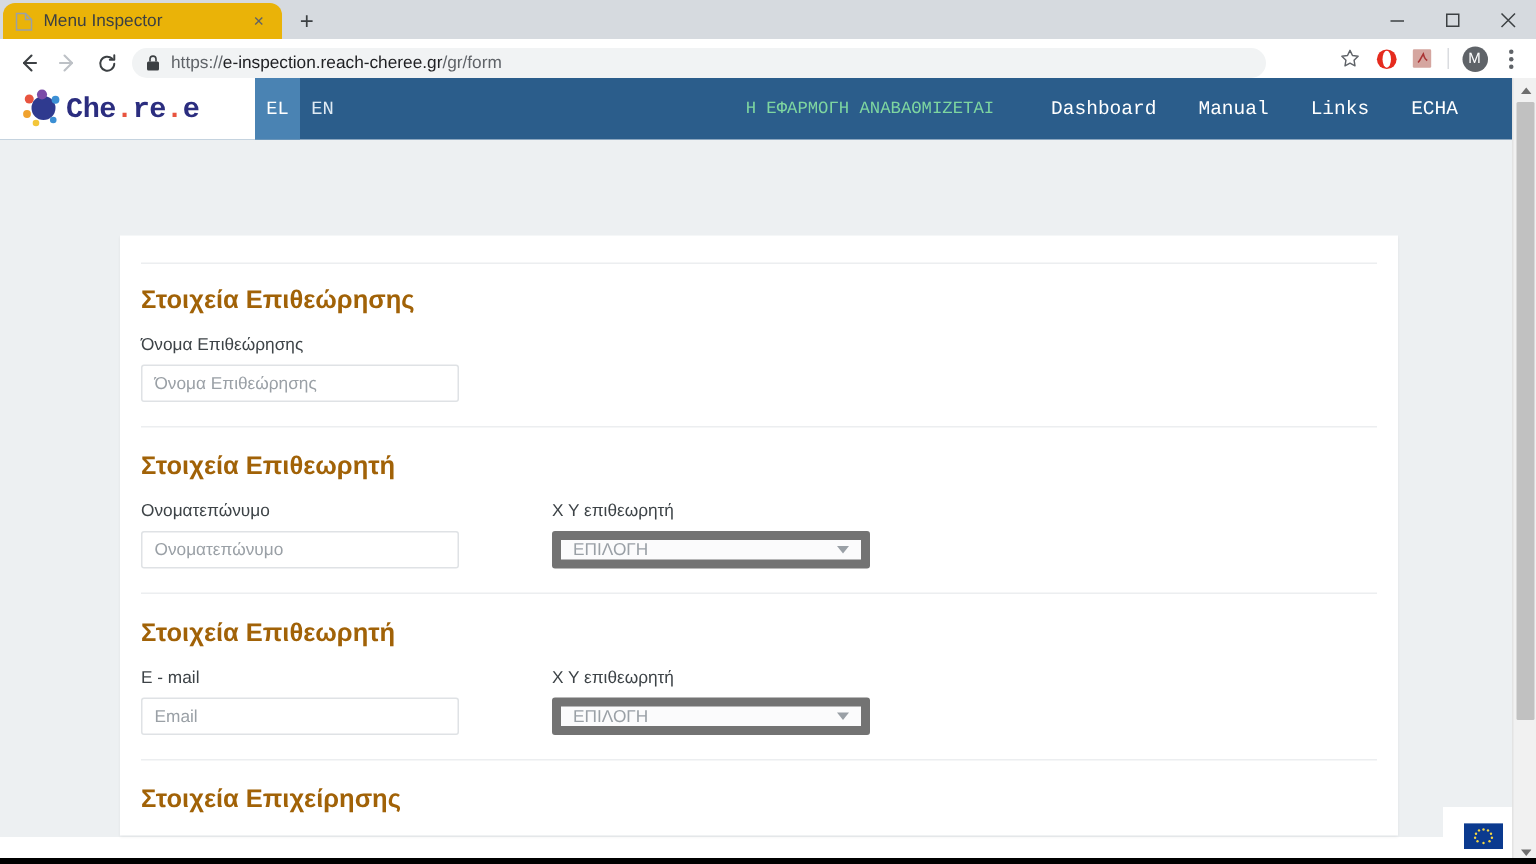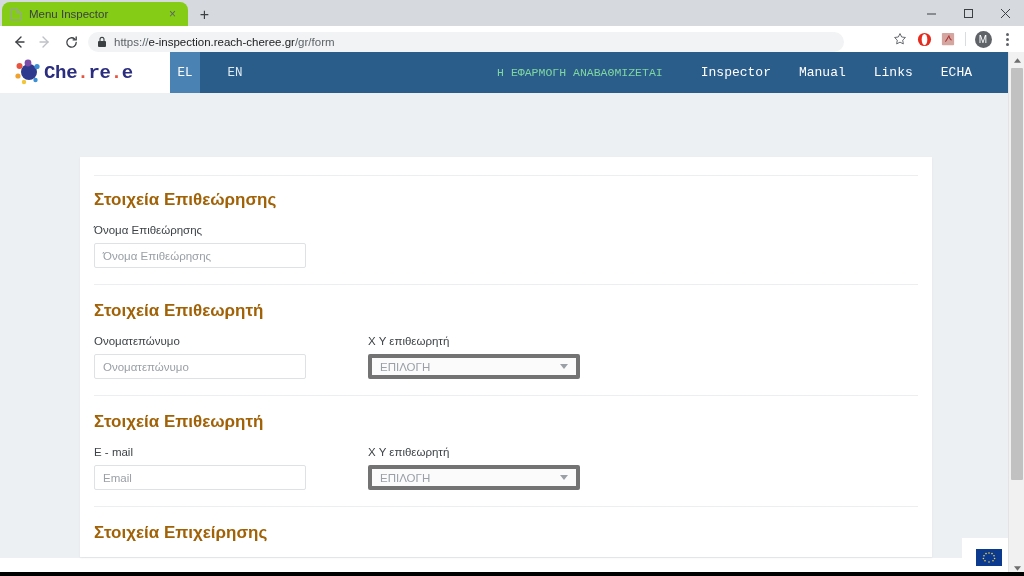--- a/index.html
+++ b/index.html
@@ -11,21 +11,21 @@
   }
   .screen { position: relative; width: 1024px; height: 576px; background:#ffffff; }
 
   
   .tabstrip {
     position: absolute; left:0; top:0; width:1024px; height:26px;
     background:#d6dadf;
   }
   .tab {
     position:absolute; left:2px; top:2px; width:186px; height:24px;
-    background:#84cc16; border-radius:8px 8px 0 0;
+    background:#eab308; border-radius:8px 8px 0 0;
     display:flex; align-items:center; padding:0 8px; gap:7px;
   }
   .tab-favicon { width:12px; height:13px; flex:0 0 auto; position:relative; }
   .tab-favicon svg { display:block; }
   .tab-title {
     font-size:11.5px; color:#3c4043; white-space:nowrap; overflow:hidden;
     text-overflow:ellipsis; flex:1 1 auto;
   }
   .tab-close {
     width:15px; height:15px; flex:0 0 auto; display:flex;
@@ -89,21 +89,21 @@
   }
   .brand {
     width:170px; background:#ffffff; display:flex; align-items:center;
     padding-left:14px; flex:0 0 auto;
   }
   .brand-logo { display:flex; align-items:center; gap:2px; }
   .brand-text {
     font-size:19px; font-weight:bold; color:#2b2d7f; letter-spacing:-0.3px;
   }
   .brand-text .dot { color:#e8543f; }
-  .langtabs { display:flex; flex:0 0 auto;gap:20px; }
+  .langtabs { display:flex; flex:0 0 auto; }
   .langtab {
     width:30px; display:flex; align-items:center; justify-content:center;
     color:#dfeaf3; font-size:12.5px;
   }
   .langtab.active { background:#4a83b3; color:#ffffff; }
   .navspacer { flex:1 1 auto; }
   .navmenu { display:flex; align-items:center; gap:0; padding-right:22px; }
   .nav-note {
     color:#7ed6a0; font-size:11.5px; margin-right:24px; white-space:nowrap;
   }
@@ -135,21 +135,21 @@
   .flabel {
     display:block; font-size:11.5px; color:#3d4347; margin-bottom:7px;
   }
   .finput {
     width:100%; height:25px; border:1px solid #dfe2e5; background:#ffffff;
     font-size:11.5px; color:#9aa0a6; padding:0 8px; border-radius:2px;
     font-family:"Liberation Sans", sans-serif;
     display:flex; align-items:center;
   }
   .fselect {
-    width:100%; height:25px; border:4px solid #737373; background:#fbfbfc;
+    width:100%; height:25px; border:6px solid #737373; background:#fbfbfc;
     font-size:11.5px; color:#9aa0a6; padding:0 8px; border-radius:2px;
     display:flex; align-items:center; justify-content:space-between;
   }
   .caret {
     width:0; height:0; border-left:4px solid transparent; border-right:4px solid transparent;
     border-top:5px solid #9aa0a6;
   }
   .row-sep { border:0; border-top:1px solid #eceef0; margin:0 0 16px 0; }
 
   
@@ -297,21 +297,21 @@
 
         <div class="langtabs">
           <div class="langtab active">EL</div>
           <div class="langtab">EN</div>
         </div>
 
         <div class="navspacer"></div>
 
         <div class="navmenu">
           <span class="nav-note">Η ΕΦΑΡΜΟΓΗ ΑΝΑΒΑΘΜΙΖΕΤΑΙ</span>
-          <span class="nav-item">Inspector</span>
+          <span class="nav-item">Dashboard</span>
           <span class="nav-item">Manual</span>
           <span class="nav-item">Links</span>
           <span class="nav-item">ECHA</span>
         </div>
       </div>
 
       <div class="card">
 
         <hr class="sep">
 

